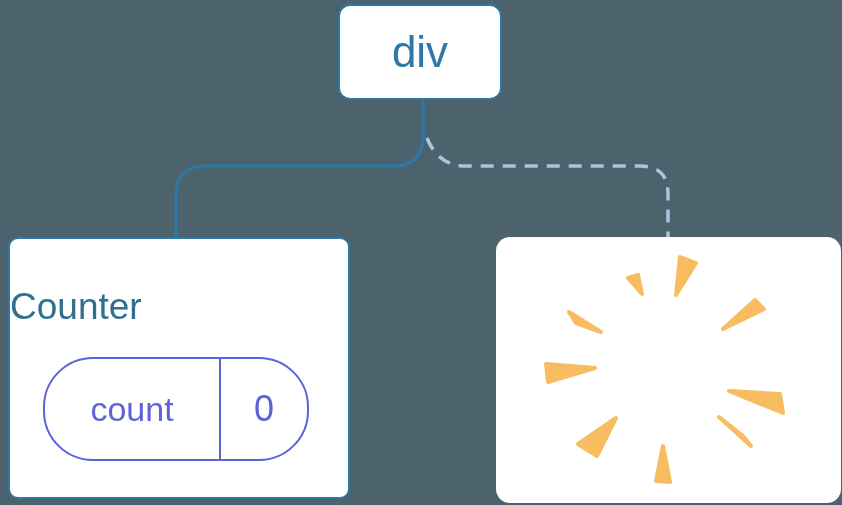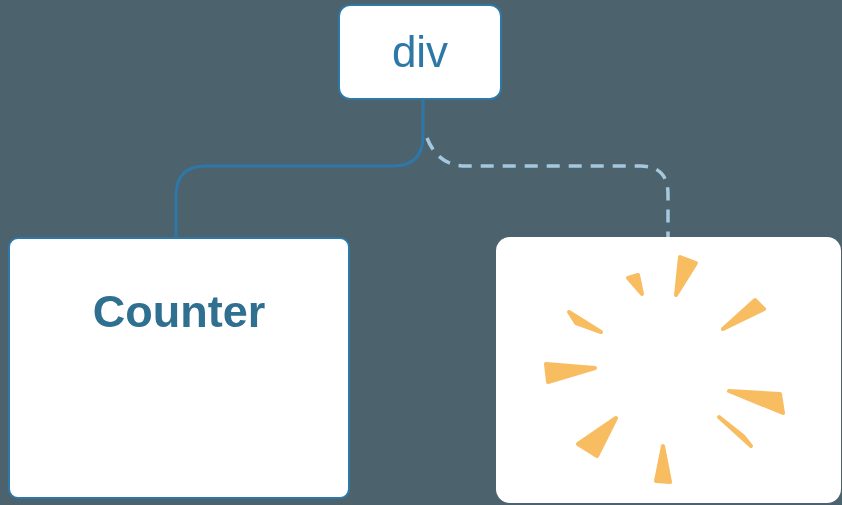--- a/index.html
+++ b/index.html
@@ -52,23 +52,22 @@
   .counter {
     left: 8px; top: 237px;
     width: 342px; height: 262px;
     border: 2.5px solid var(--blue, #2E78A8);
     border-radius: 10px;
   }
   .counter-title {
     position: absolute;
     left: 0; right: 0;
     top: 47px;
-    text-align: center;
-    font-size: 45px;
-    font-weight: 700;
+    font-size: 37px;
+    font-weight: 400;
     color: var(--title, #2F6F90);
   }
   .pill {
     position: absolute;
     left: 33px; top: 118px;
     width: 262px; height: 100px;
     border: 2px solid var(--purple, #5E63D8);
     border-radius: 50px;
     display: flex;
     overflow: hidden;
@@ -115,20 +114,24 @@
     <path class="edge-solid" d="M 423 100 V 136 Q 423 166 393 166 H 206 Q 176 166 176 196 V 237"></path>
     <path class="edge-dashed" d="M 427 138 Q 438 166 466 166 H 640 Q 668 166 668 194 V 237"></path>
   </svg>
 
   <div class="node root">
     <span>div</span>
   </div>
 
   <div class="node counter">
     <div class="counter-title">Counter</div>
+    <div class="pill">
+      <div class="pill-left">count</div>
+      <div class="pill-right">0</div>
+    </div>
   </div>
 
   <div class="node removed">
     <svg class="poof" viewBox="0 0 345 266" aria-hidden="true">
       <polygon points="180,58 184,20 200,26"></polygon>
       <polygon points="146,57 132,41 142,38"></polygon>
       <polygon points="105,95 73,75 80,86"></polygon>
       <polygon points="99,131 50,127 52,145"></polygon>
       <polygon points="120,181 82,207 101,219"></polygon>
       <polygon points="167,209 160,244 174,245"></polygon>

